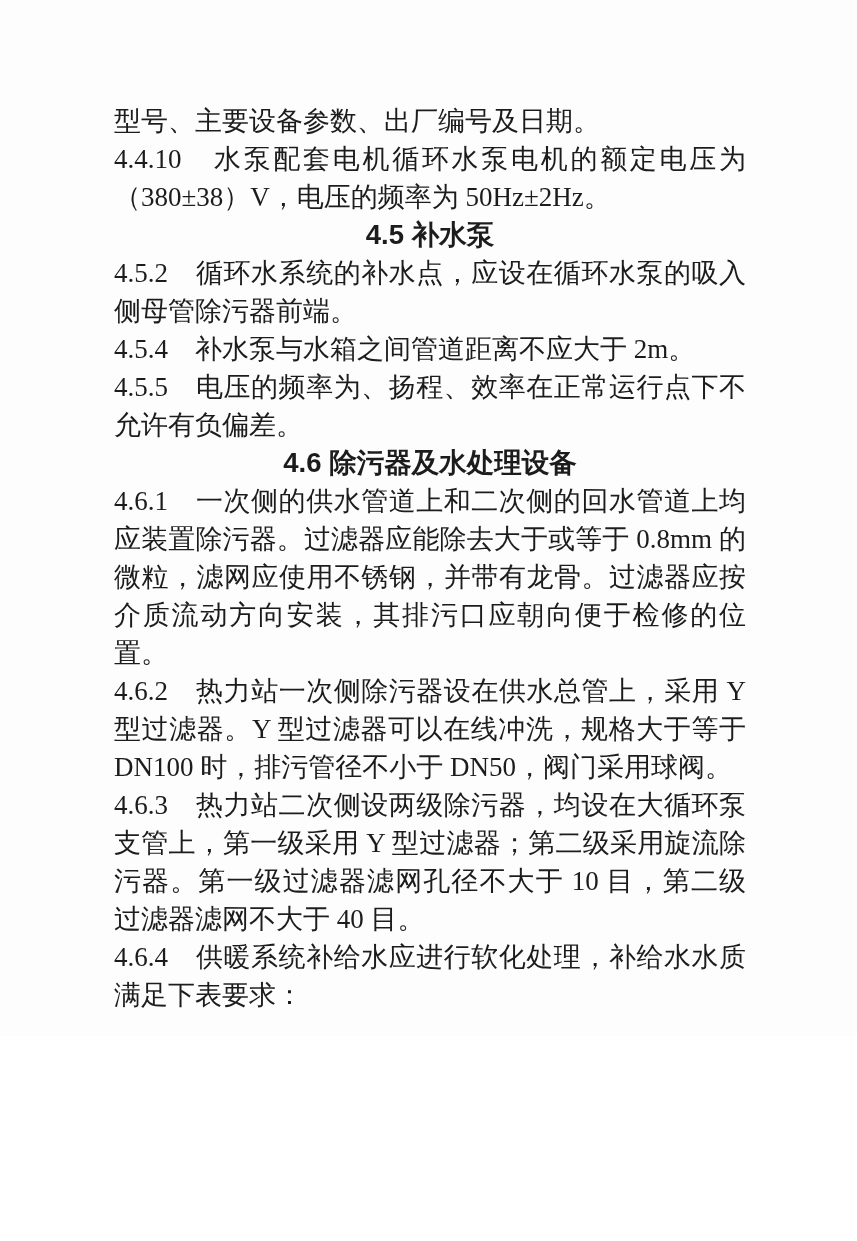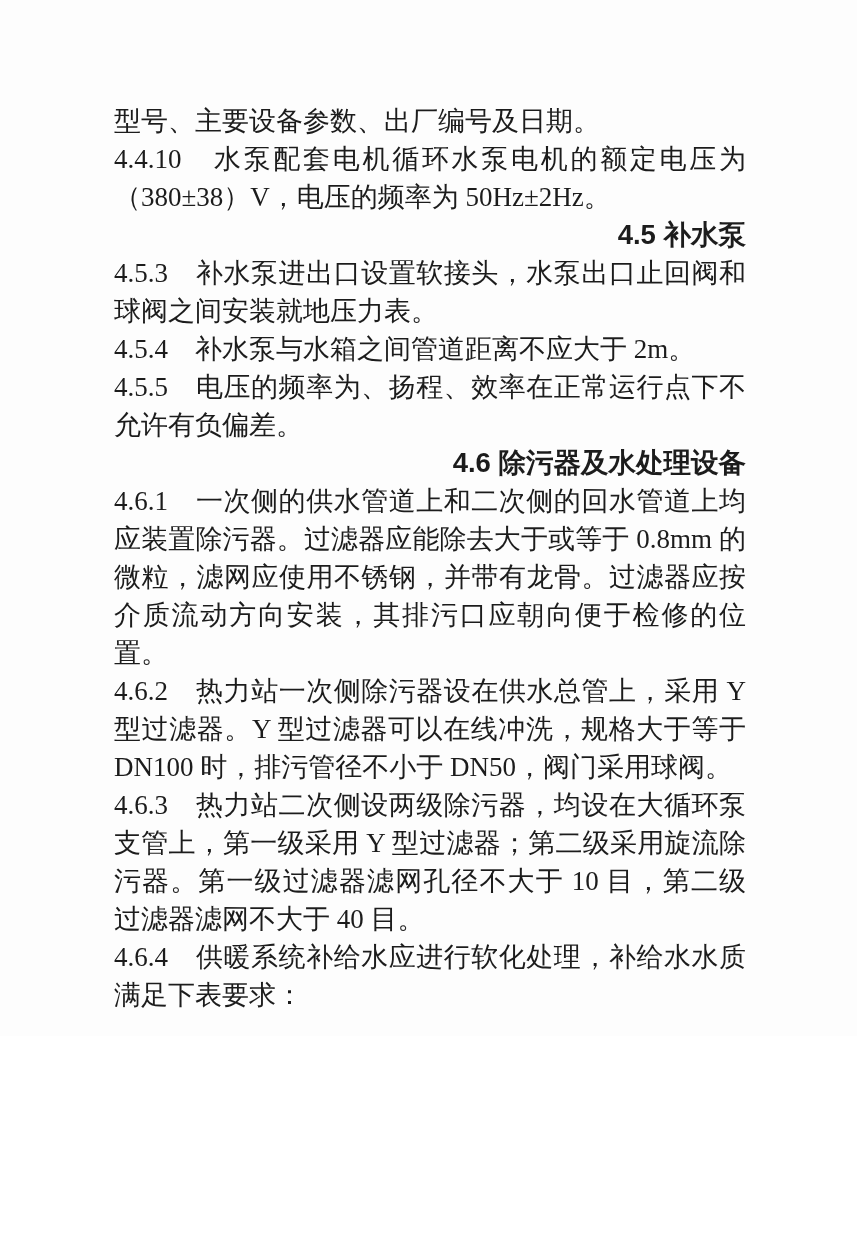--- a/index.html
+++ b/index.html
@@ -28,41 +28,41 @@
     font-size: 27px;
     line-height: 38px;
     text-align: justify;
     text-justify: inter-character;
     word-break: break-word;
   }
   .para.heading {
     font-family: "Liberation Sans", "DejaVu Sans", sans-serif;
     font-weight: 700;
     font-size: 27.5px;
-    text-align: right;
+    text-align: center;
   }
   .page-footer {
     position: absolute;
     left: 116px;
     top: 1128px;
     font-size: 19px;
     line-height: 32px;
     letter-spacing: 2px;
     color: #1c1c1c;
   }
 </style>
 </head>
 <body>
 
 <div class="page" style="background: rgb(253, 253, 253); color: rgb(28, 28, 28);">
   <div class="doc-content" id="doc-content">
       <p class="para">型号、主要设备参数、出厂编号及日期。</p>
       <p class="para">4.4.10　水泵配套电机循环水泵电机的额定电压为（380±38）V，电压的频率为 50Hz±2Hz。</p>
       <p class="para heading">4.5 补水泵</p>
-      <p class="para">4.5.3　补水泵进出口设置软接头，水泵出口止回阀和球阀之间安装就地压力表。</p>
+      <p class="para">4.5.2　循环水系统的补水点，应设在循环水泵的吸入侧母管除污器前端。</p>
       <p class="para">4.5.4　补水泵与水箱之间管道距离不应大于 2m。</p>
       <p class="para">4.5.5　电压的频率为、扬程、效率在正常运行点下不允许有负偏差。</p>
       <p class="para heading">4.6 除污器及水处理设备</p>
       <p class="para">4.6.1　一次侧的供水管道上和二次侧的回水管道上均应装置除污器。过滤器应能除去大于或等于 0.8mm 的微粒，滤网应使用不锈钢，并带有龙骨。过滤器应按介质流动方向安装，其排污口应朝向便于检修的位置。</p>
       <p class="para">4.6.2　热力站一次侧除污器设在供水总管上，采用 Y 型过滤器。Y 型过滤器可以在线冲洗，规格大于等于 DN100 时，排污管径不小于 DN50，阀门采用球阀。</p>
       <p class="para">4.6.3　热力站二次侧设两级除污器，均设在大循环泵支管上，第一级采用 Y 型过滤器；第二级采用旋流除污器。第一级过滤器滤网孔径不大于 10 目，第二级过滤器滤网不大于 40 目。</p>
       <p class="para">4.6.4　供暖系统补给水应进行软化处理，补给水水质满足下表要求：</p>
     </div>
   <div class="page-footer">- 10 -</div>
 </div>

